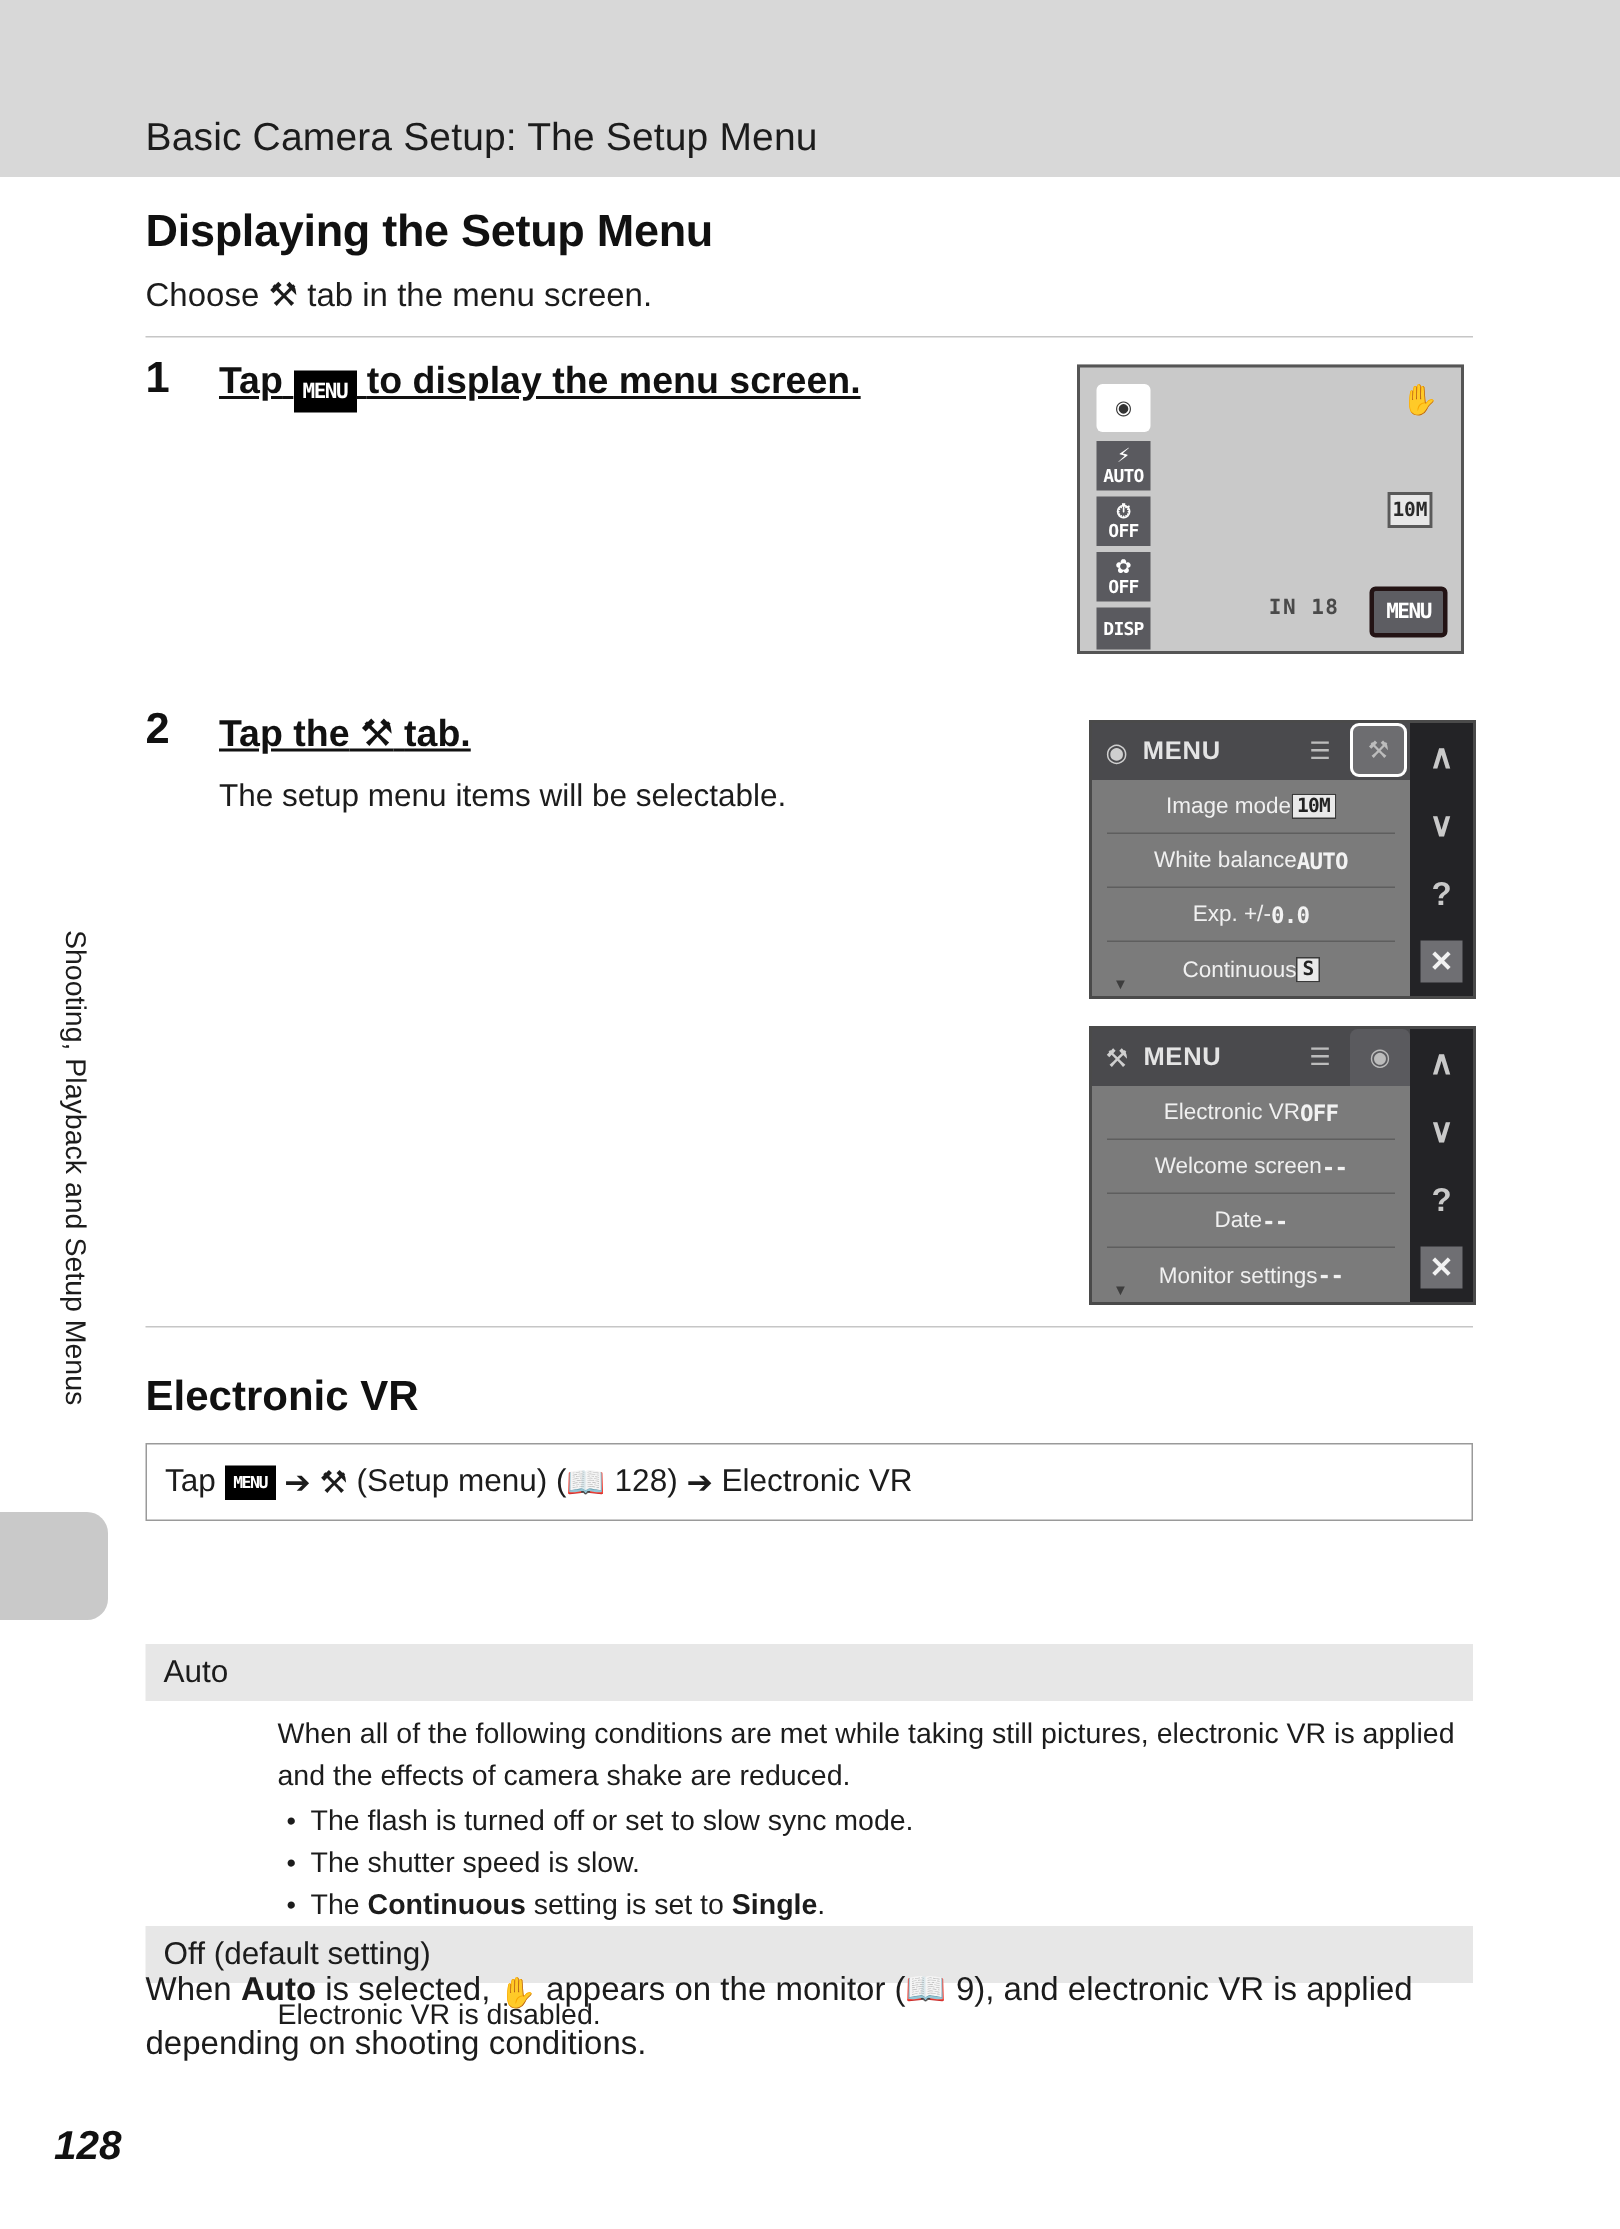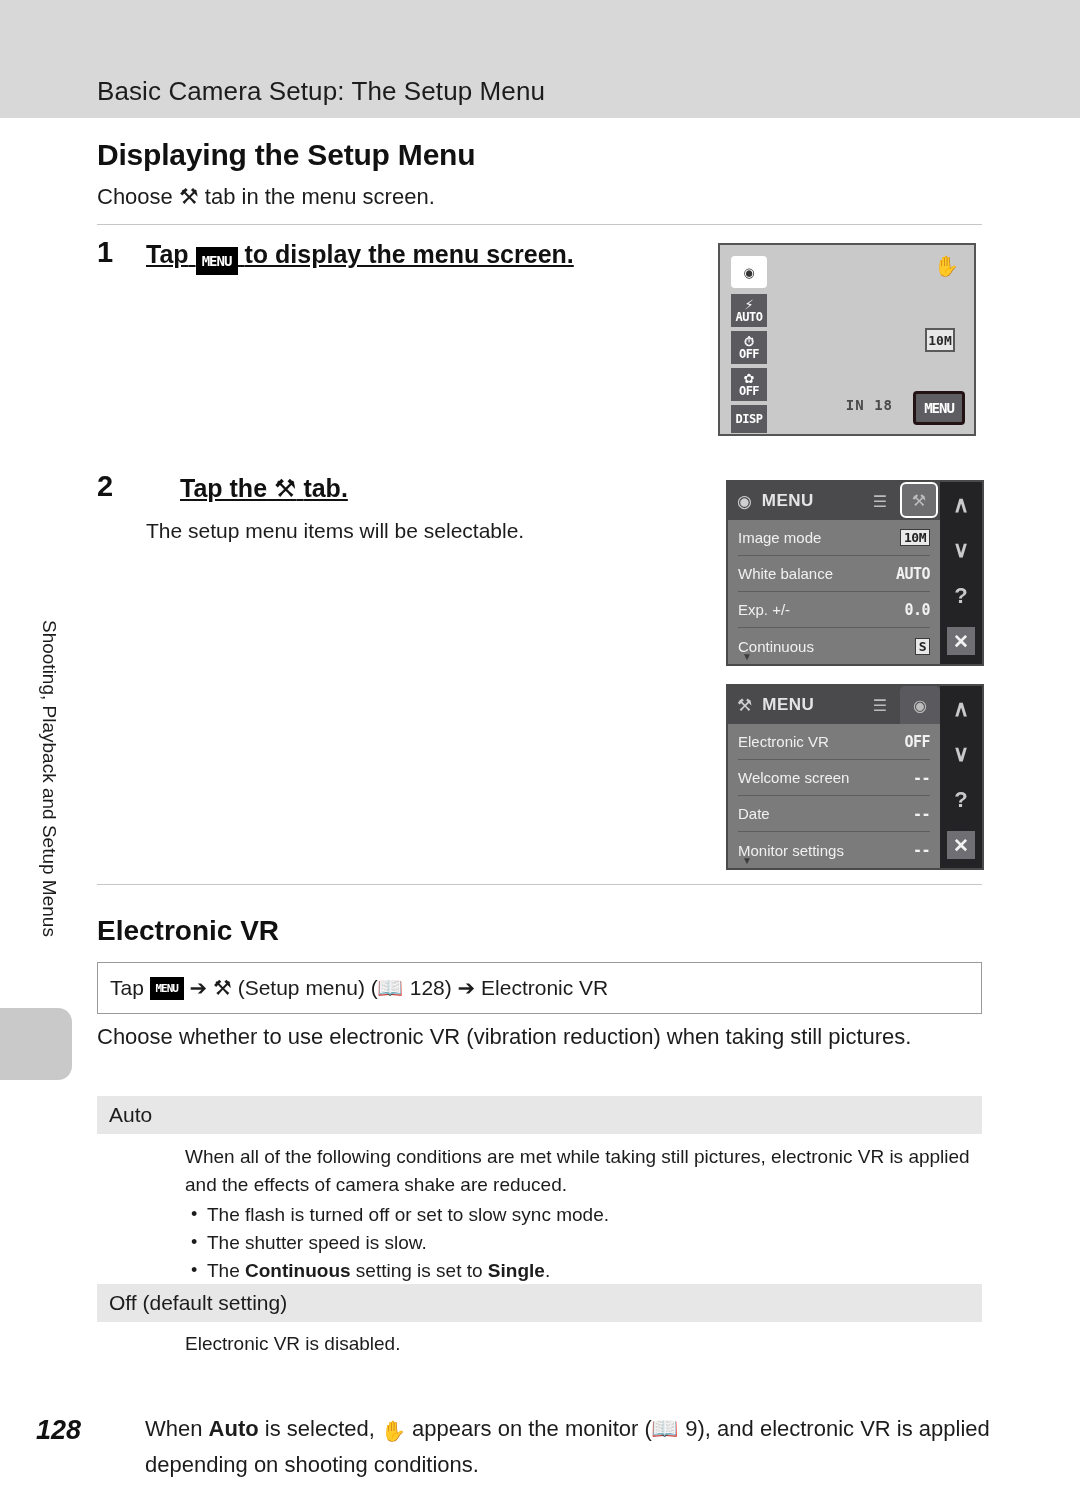--- a/index.html
+++ b/index.html
@@ -155,21 +155,21 @@
   .ms-tab.active-light {
     background: #6d6d70; border: 2px solid #ffffff; border-radius: 6px;
     width: 38px; height: 36px; margin-right: 2px;
   }
   .ms-tab.neighbor {
     background: #5a5a5e; border-radius: 5px 5px 0 0;
   }
 
   .ms-row {
     position: relative; height: 36px; margin: 0 10px;
-    display: flex; align-items: center; justify-content: space-between;
+    display: flex; align-items: center; justify-content: center;
     border-bottom: 1px solid #5e5e5e;
   }
   .ms-row:last-child { border-bottom: none; }
   .ms-row-label { font-size: 15px; color: #f0f0f0; }
   .ms-row-value {
     font-family: "DejaVu Sans Mono", monospace; font-size: 15px; font-weight: bold;
     color: #f2f2f2; letter-spacing: -.5px;
   }
   .ms-row-value.boxed {
     background: #e9e9e9; color: #222; border: 1px solid #3a3a3a;
@@ -221,21 +221,21 @@
   }
   .auto-desc { top: 1143px; }
   .off-desc  { top: 1330px; }
 
   .bullet-list { list-style: none; margin-top: 2px; }
   .bullet-list li { position: relative; padding-left: 22px; }
   .bullet-list li::before {
     content: "\2022"; position: absolute; left: 6px; top: -1px; font-size: 18px;
   }
 
-  .para-closing { top: 1412px; margin-left: 48px; }
+  .para-closing { top: 1309px; }
 
   .page-num {
     position: absolute; left: 36px; top: 1415px;
     font-size: 27px; font-weight: bold; font-style: italic; color: #111;
   }
 
   .vr-glyph { font-family: "DejaVu Sans", sans-serif; font-size: 20px; vertical-align: -2px; }
   b { font-weight: bold; }
 </style>
 </head>
@@ -294,21 +294,21 @@
       <div class="lcd-shots" style="right:78px; bottom:18px;">
         <span>IN</span>
         <span>18</span>
       </div>
 
       <div class="lcd-menu-btn" style="right:6px; bottom:6px; width:52px; height:34px;">MENU</div>
     </div>
   </div>
 
   <div class="step-num" style="left:97px; top:470px;">2</div>
-  <div class="step-head" style="left:146px; top:474px;margin-left:34px;">
+  <div class="step-head" style="left:146px; top:474px;">
     <span>Tap the</span>
     <span class="wrench-glyph">⚒</span>
     <span>tab.</span>
   </div>
   <div class="step-body" style="left:146px; top:519px;">The setup menu items will be selectable.</div>
 
   <div class="menu-shot" style="left:726px; top:480px;">
     <div class="menu-shot-main">
       <div class="ms-titlebar">
         <span class="ms-title-icon">◉</span>
@@ -391,21 +391,20 @@
   <div class="nav-box">
     <span>Tap</span>&nbsp;
     <span class="menu-badge sm">MENU</span>&nbsp;
     <span>➔</span>&nbsp;
     <span class="wrench-glyph">⚒</span>&nbsp;
     <span>(Setup menu)</span>&nbsp;(<span class="book-glyph">📖</span>&nbsp;<span>128</span>)&nbsp;
     <span>➔</span>&nbsp;
     <span>Electronic VR</span>
   </div>
 
-  <div class="body-para para-intro">Choose whether to use electronic VR (vibration reduction) when taking still pictures.</div>
 
   <div class="band-head band-auto">Auto</div>
 
   <div class="indent-block auto-desc">
     <div>When all of the following conditions are met while taking still pictures, electronic VR is applied and the effects of camera shake are reduced.</div>
     <ul class="bullet-list">
       <li>The flash is turned off or set to slow sync mode.</li>
       <li>The shutter speed is slow.</li>
       <li>
         <span>The</span>

